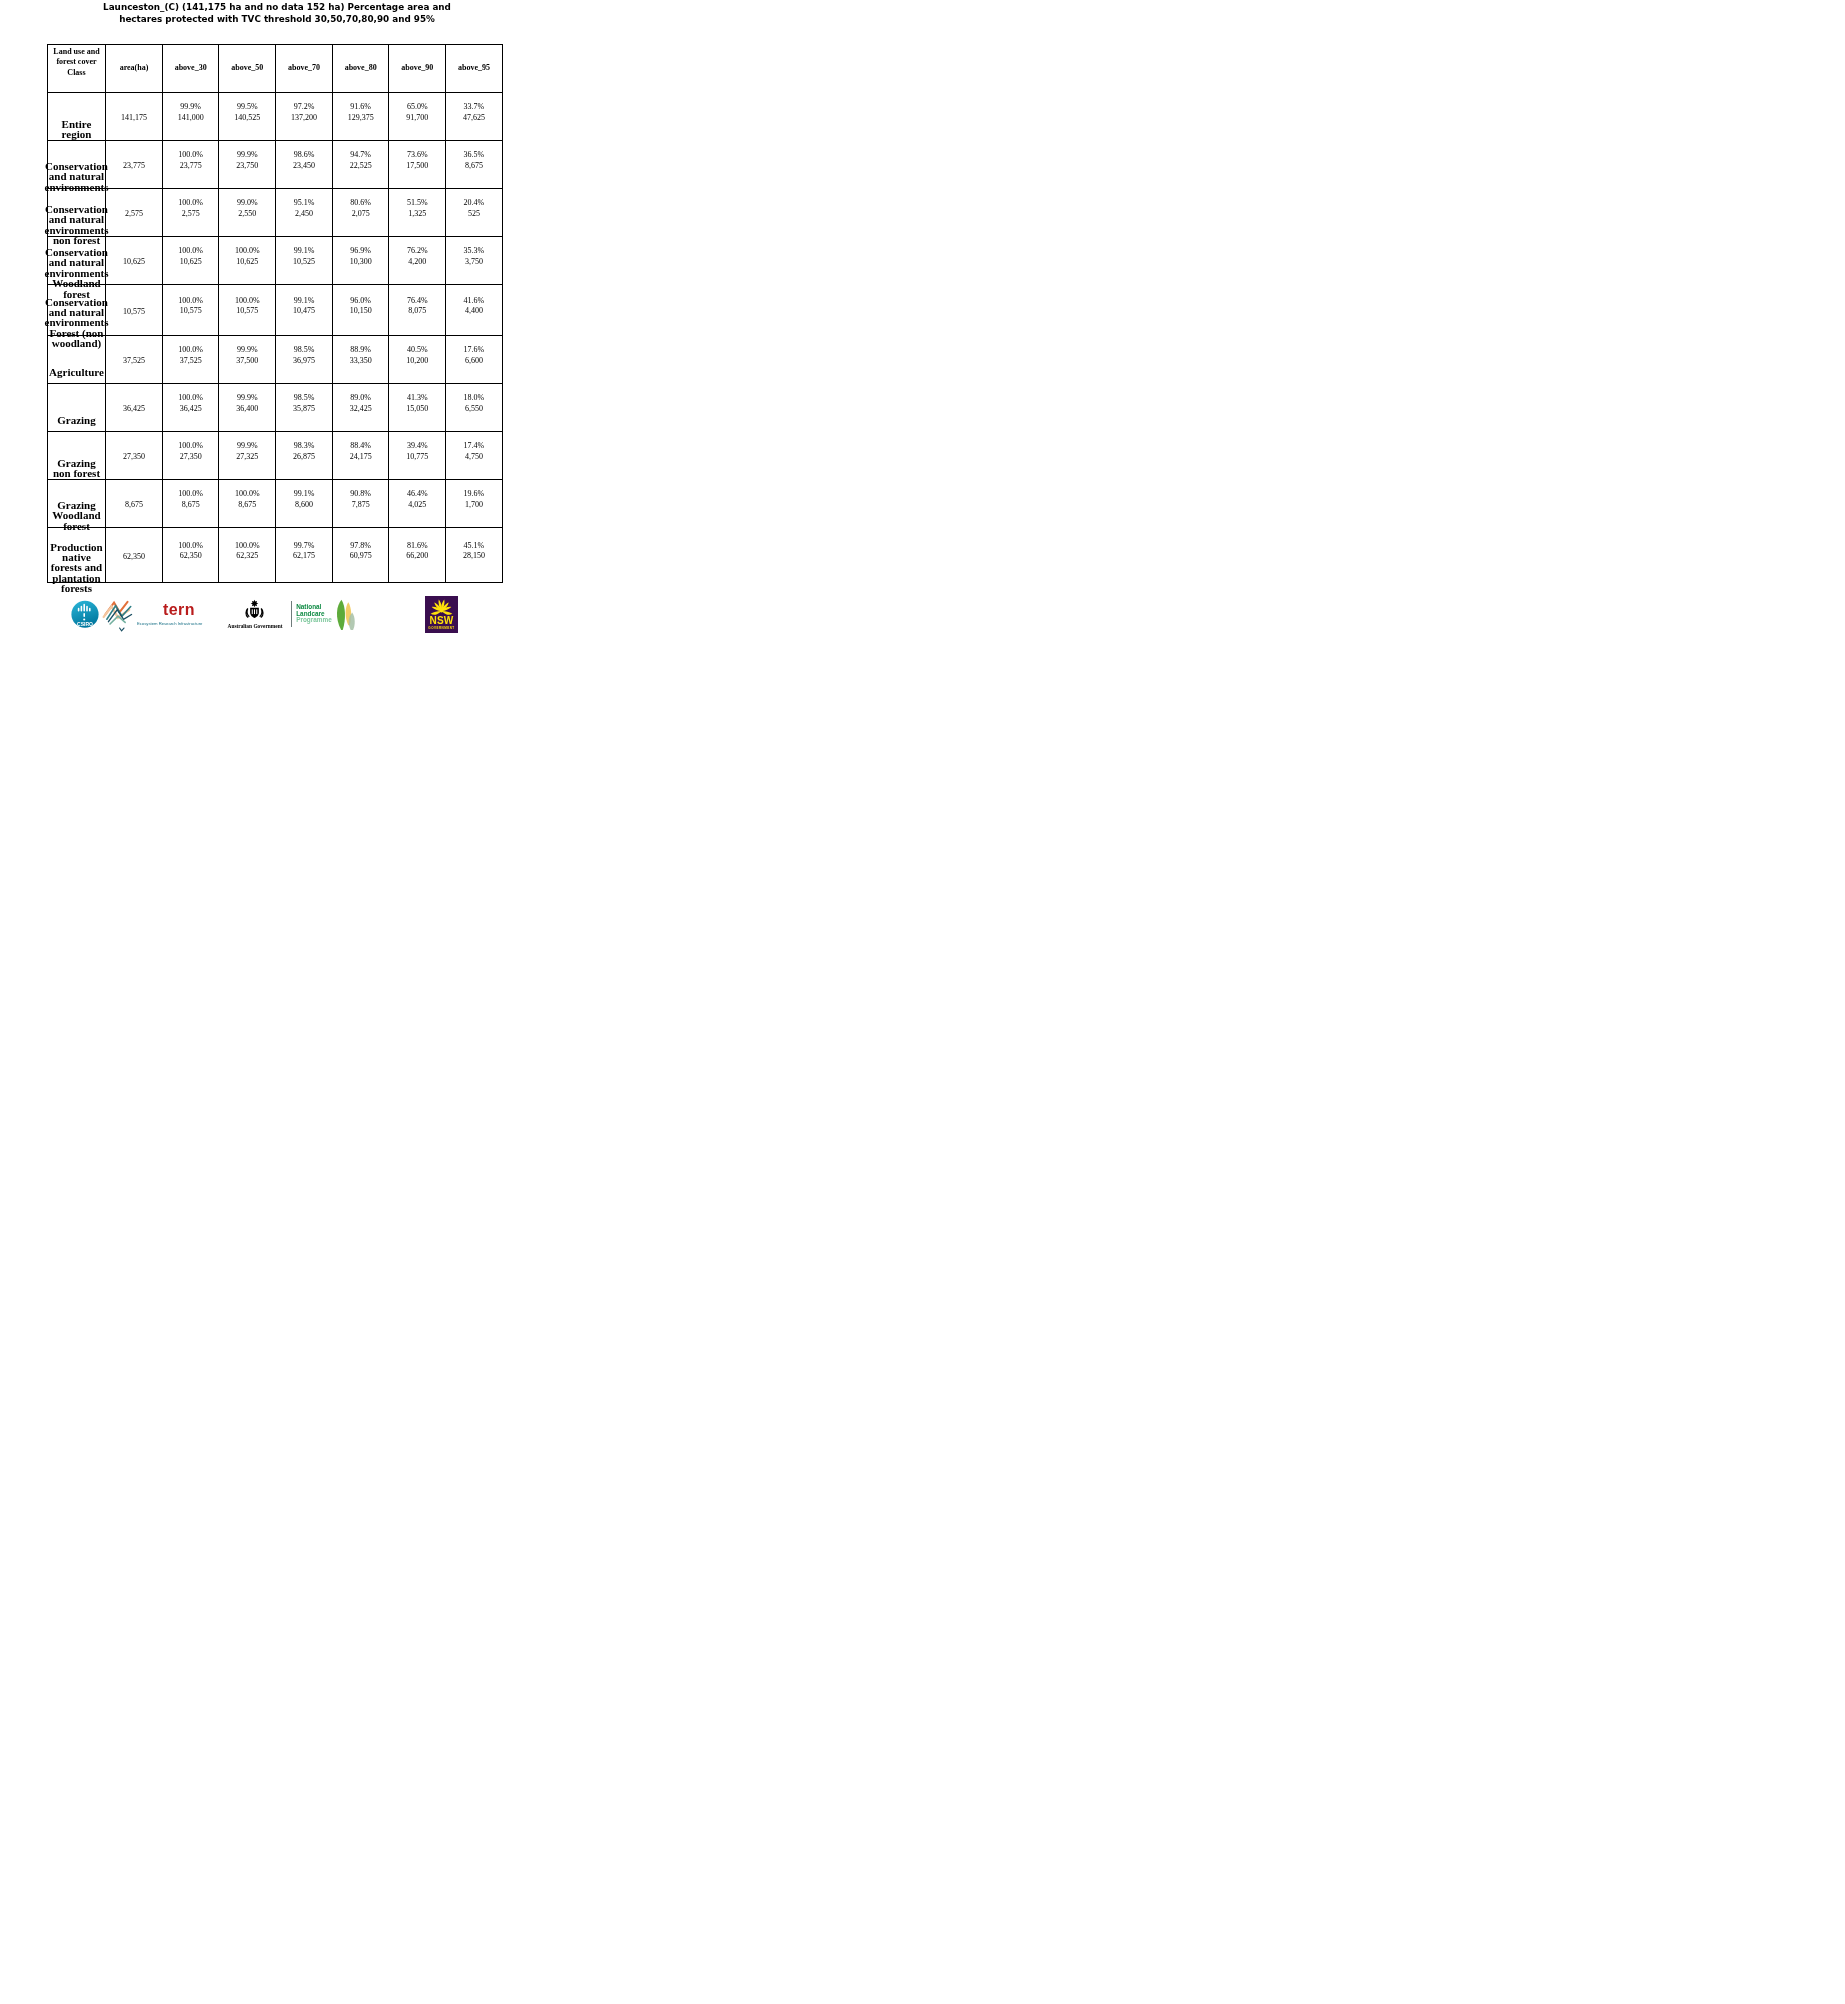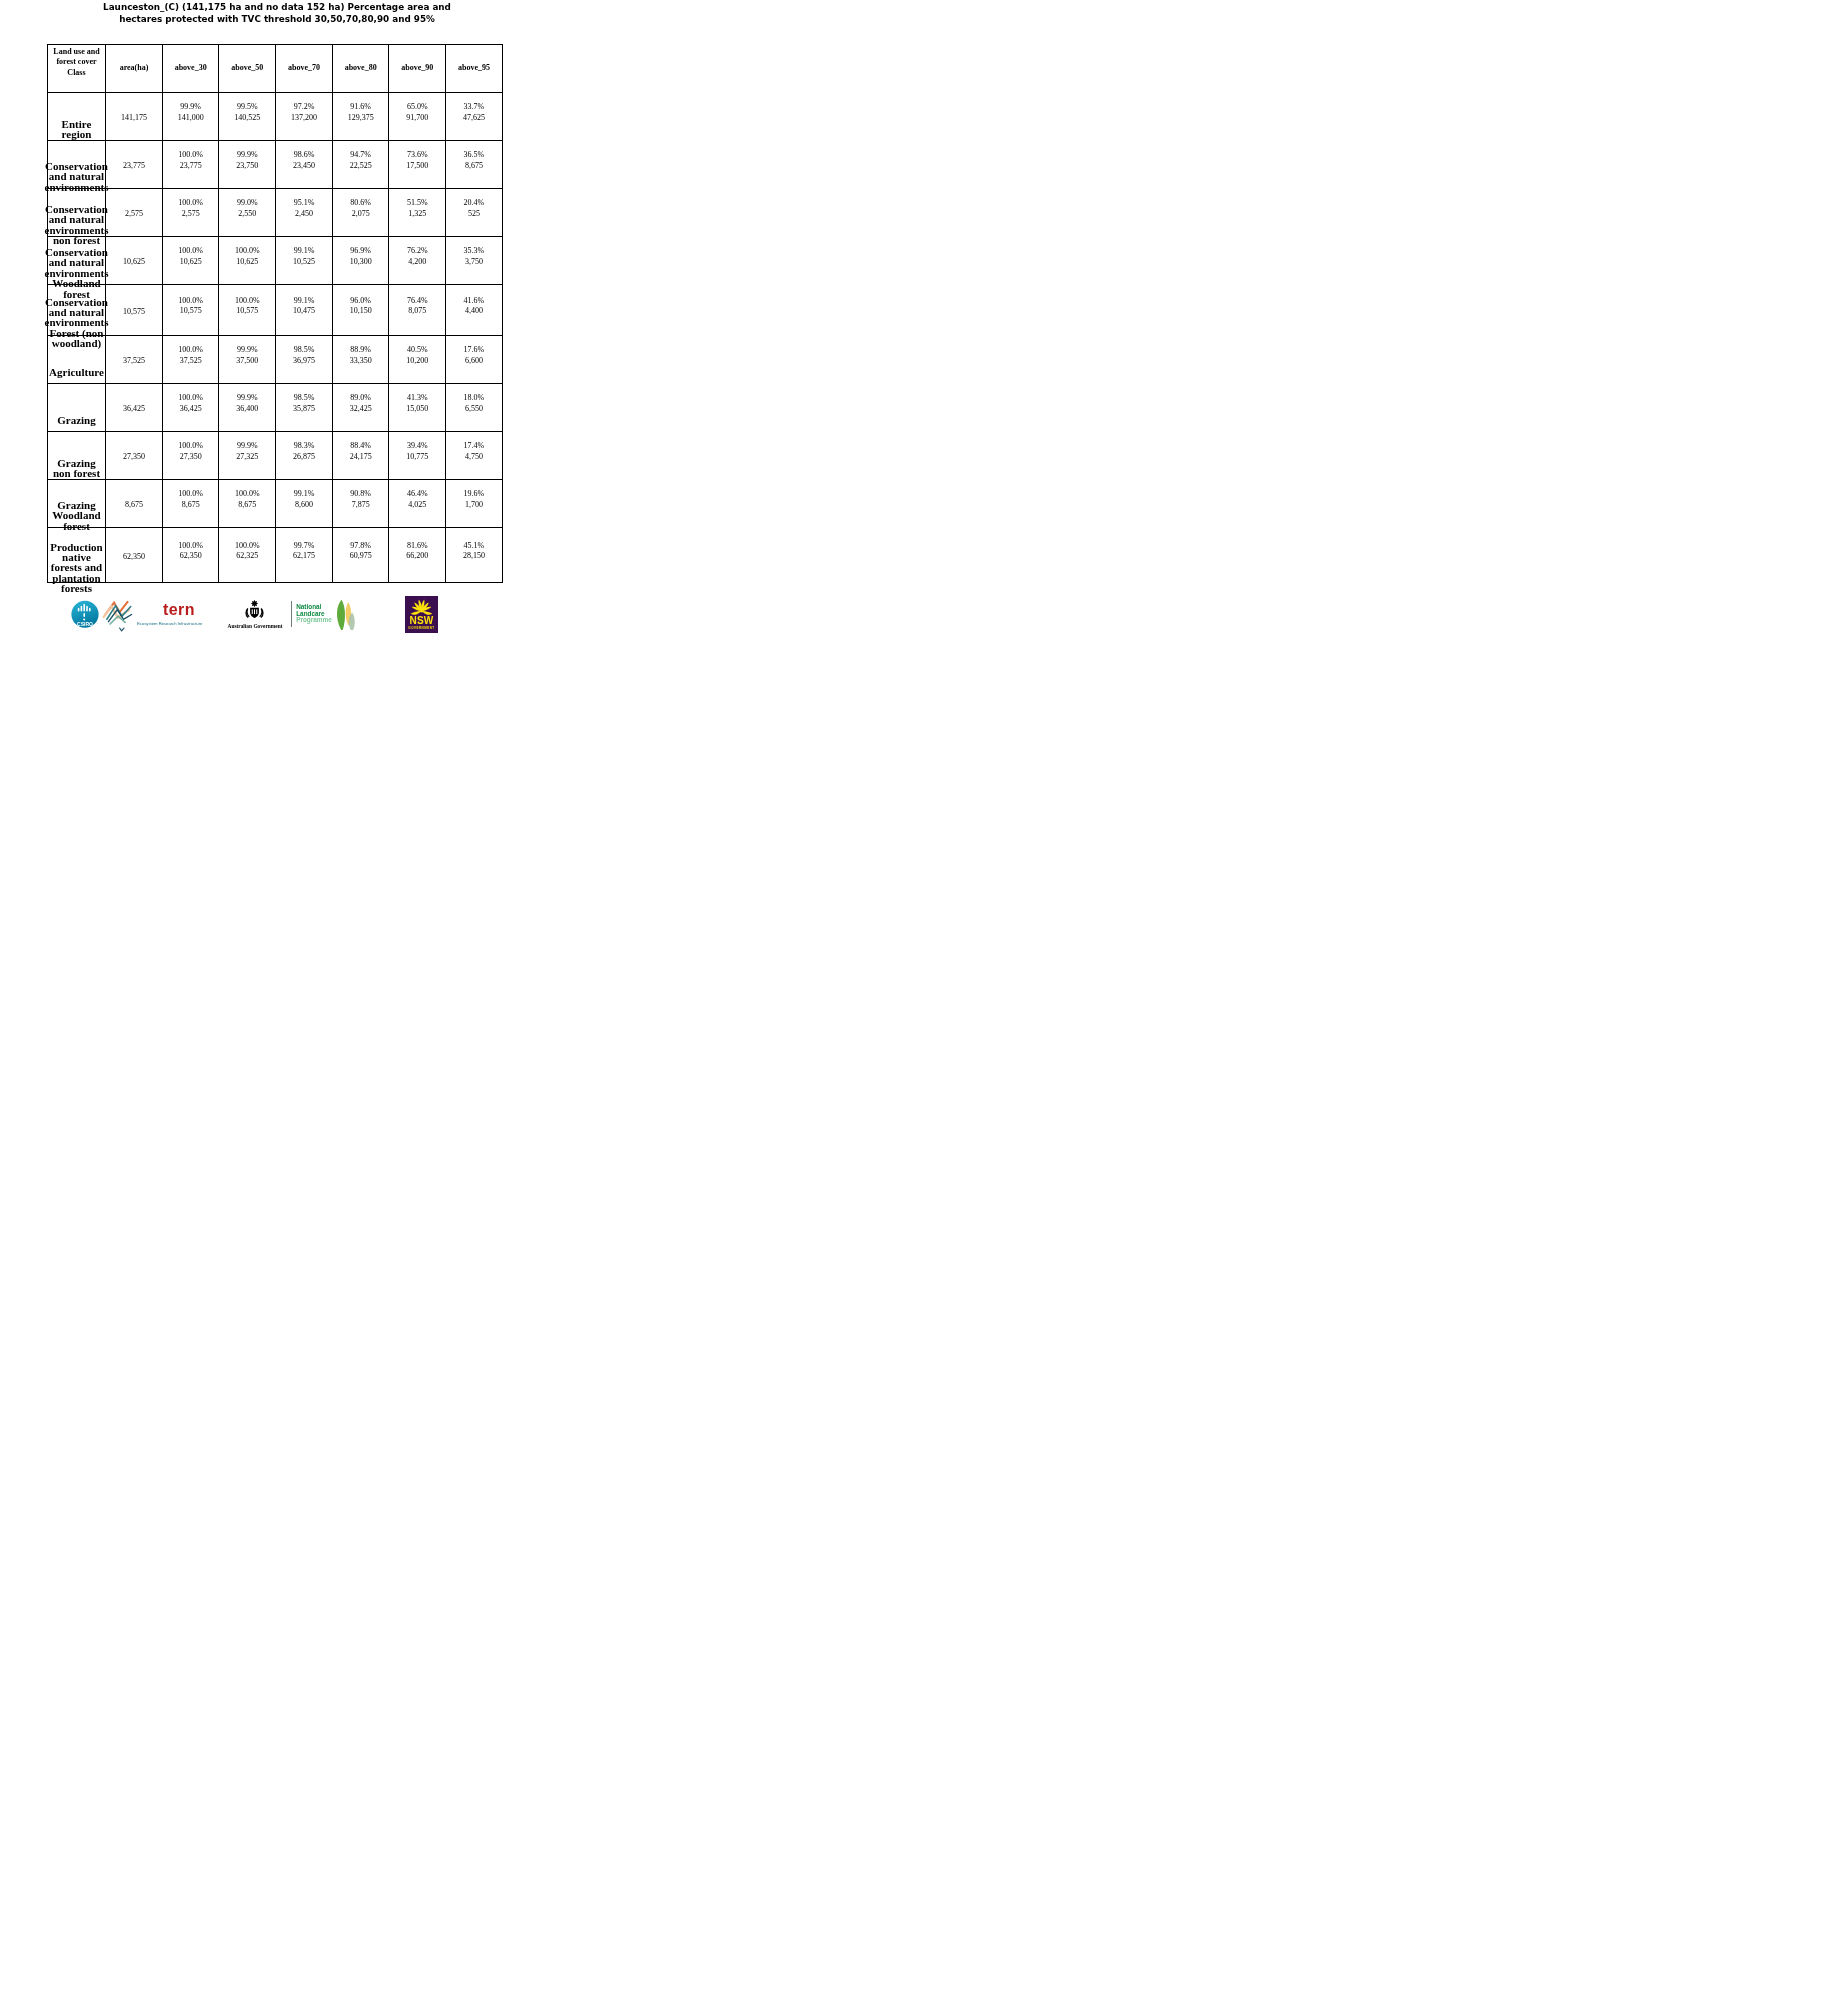--- a/index.html
+++ b/index.html
@@ -37,21 +37,21 @@
              line-height:15.2px;color:#b91c1c;letter-spacing:0.4px;margin-left:26px;}
   .tern-tag{font-family:"Liberation Sans", sans-serif;font-size:4.2px;color:#176f86;margin-top:3.2px;white-space:nowrap;}
   .gov-block{margin-left:19px;width:60px;text-align:center;}
   .gov-crest{margin:0 auto;}
   .gov-text{font-family:"Liberation Serif", serif;font-weight:bold;font-size:5.4px;margin-top:0.8px;white-space:nowrap;}
   .lockup-sep{width:0.8px;height:26.5px;background:#6f7b7b;margin:0 4.8px 0 5.6px;flex:none;}
   .landcare-text{font-family:"Liberation Sans", sans-serif;line-height:6.8px;}
   .lc1{font-weight:bold;font-size:6.4px;color:#0e8a43;}
   .lc2{font-size:6.4px;color:#7cc79b;font-weight:bold;}
   .leaves{margin-left:1.6px;}
-  .nsw-wrap{margin-left:47px;}
+  .nsw-wrap{margin-left:67px;}
 </style>
 </head>
 <body>
 
 <div class="page">
 
   <div class="title">
     <div>Launceston_(C) (141,175 ha and no data 152 ha) Percentage area and</div>
     <div>hectares protected with TVC threshold 30,50,70,80,90 and 95%</div>
   </div>

